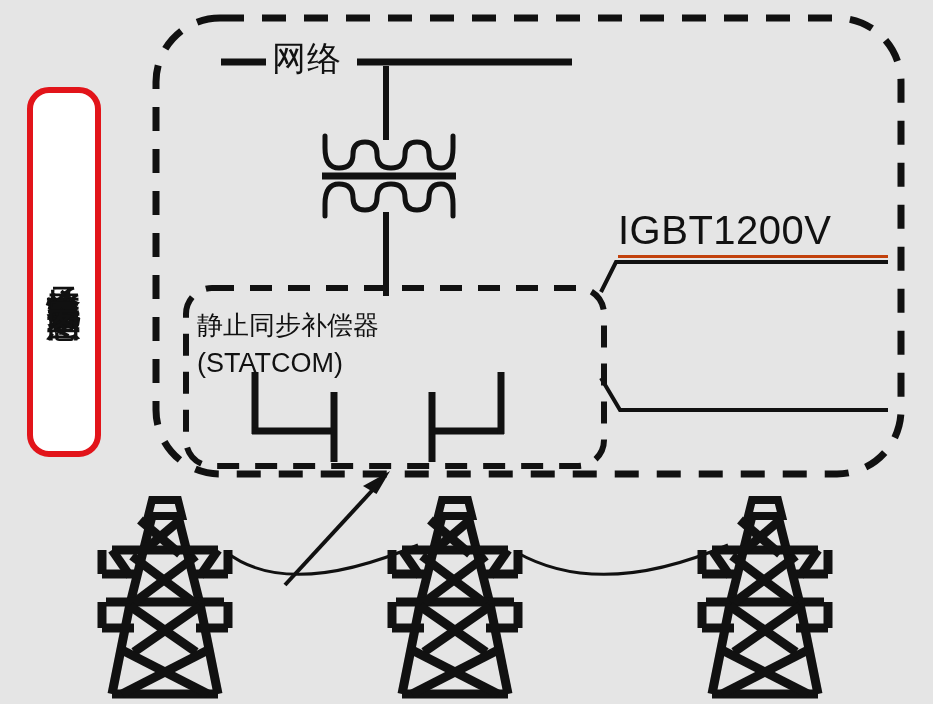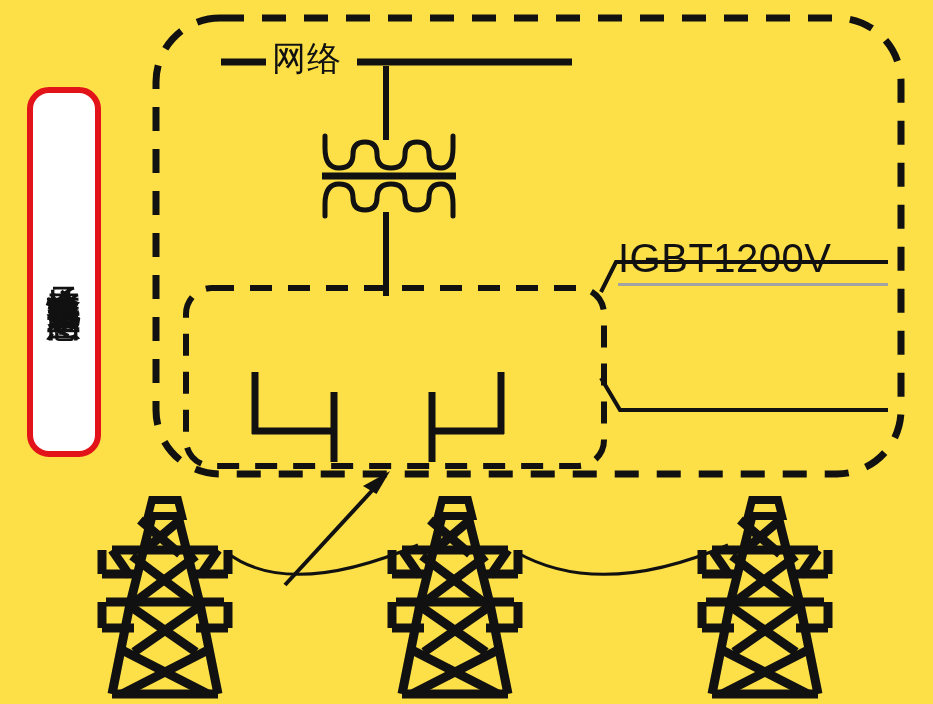--- a/index.html
+++ b/index.html
@@ -10,21 +10,21 @@
   body {
     width: 933px;
     height: 704px;
     font-family: "Liberation Sans", "DejaVu Sans", sans-serif;
     overflow: hidden;
   }
   #canvas {
     position: relative;
     width: 933px;
     height: 704px;
-    background: #fde047;
+    background: #e5e5e5;
   }
   #art {
     position: absolute;
     top: 0;
     left: 0;
     width: 933px;
     height: 704px;
   }
 
   
@@ -93,23 +93,22 @@
   }
   .igbt-row {
     height: 50px;
     display: flex;
     align-items: center;
     justify-content: flex-start;
     font-family: "Liberation Sans", sans-serif;
     font-size: 40px;
     line-height: 1;
     color: #111111;
-    border-bottom: 3px solid #a3a3a3;
+    border-bottom: 3px solid #c2410c;
     letter-spacing: 0.5px;
-    margin-top: 28px;
   }
   .igbt-row.is-highlight {
     color: #ee1b18;
   }
 </style>
 </head>
 <body>
 
 <div id="canvas">
 
@@ -266,18 +265,22 @@
       <path d="M 386 475 L 366 486 L 376 492 Z" fill="#111111" stroke="#111111" stroke-width="3" stroke-linejoin="miter"></path>
     </g>
   </svg>
 
   <div class="title-plate">
     <span class="vtext">柔性输电装置示意图</span>
   </div>
 
   <div class="lbl lbl-network">网络</div>
 
+  <div class="lbl lbl-statcom">
+    <span>静止同步补偿器</span>
+    <span class="line2">(STATCOM)</span>
+  </div>
 
   <div class="igbt-stack">
     <div class="igbt-row">IGBT1200V</div>
   </div>
 
 </div>
 
 </body></html>

